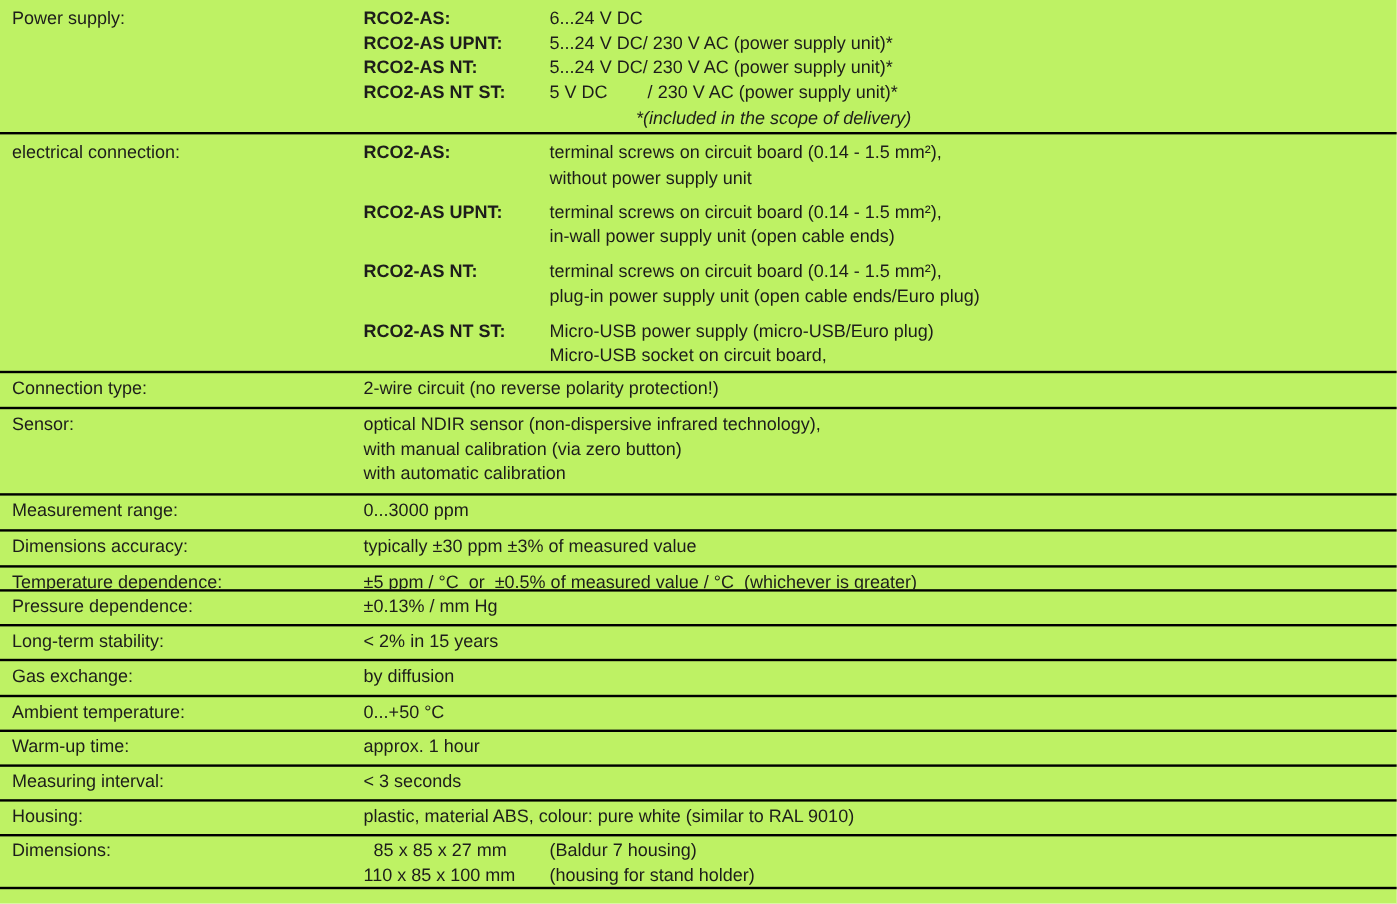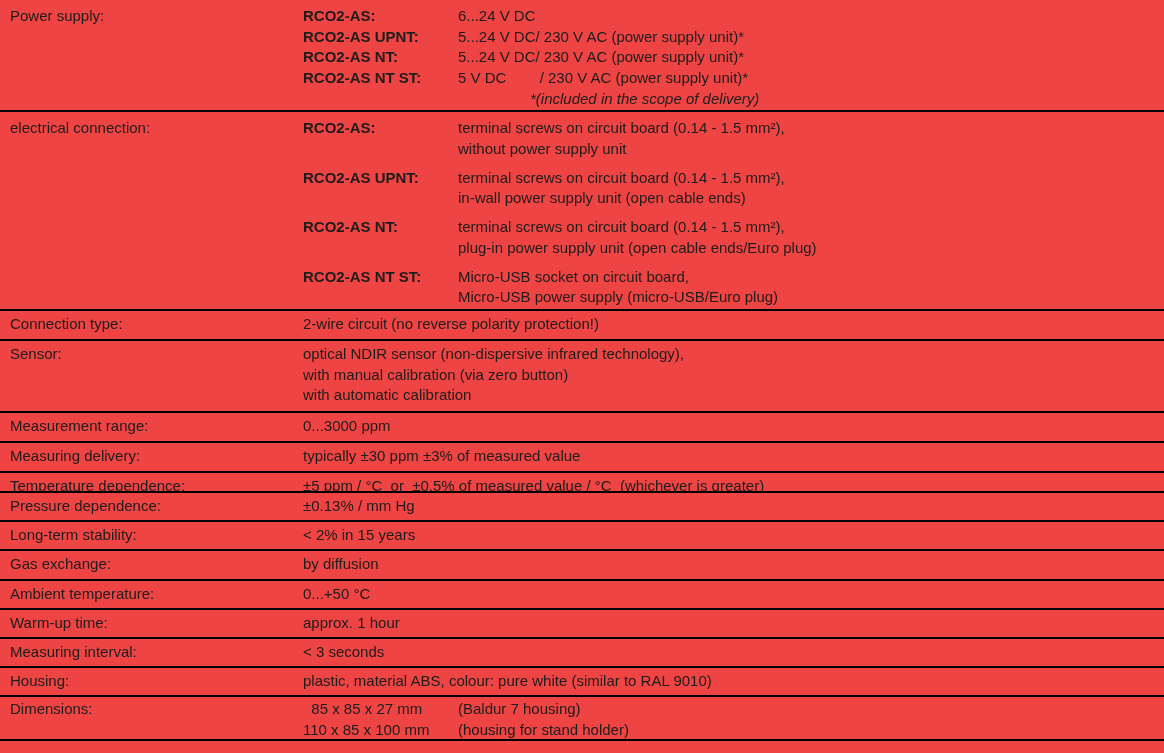--- a/index.html
+++ b/index.html
@@ -5,21 +5,21 @@
   * { margin: 0; padding: 0; box-sizing: border-box; }
   html, body { background: #ffffff; }
   body {
     width: 1164px;
     height: 753px;
     font-family: "Liberation Sans", "DejaVu Sans", sans-serif;
     font-size: 15px;
     line-height: 20.5px;
     color: #1d1d1b;
   }
-  .sheet { width: 1164px; height: 753px; background: #ef4444; }
+  .sheet { width: 1164px; height: 753px; background: #bef264; }
   .sec {
     display: flex;
     border-bottom: 2px solid #000000;
     padding-left: 10px;
     overflow: hidden;
   }
   .lbl { flex: 0 0 293px; padding-right: 8px; }
   .content { flex: 1 1 auto; min-width: 0; }
   .vrow { display: flex; }
   .model { flex: 0 0 155px; font-weight: 700; padding-right: 6px; }
@@ -80,22 +80,22 @@
       <div class="ec-par">
         <span class="model">RCO2-AS NT:</span>
         <div>
           <div class="val">terminal screws on circuit board (0.14 - 1.5 mm²),</div>
           <div class="val">plug-in power supply unit (open cable ends/Euro plug)</div>
         </div>
       </div>
       <div class="ec-par">
         <span class="model">RCO2-AS NT ST:</span>
         <div>
+          <div class="val">Micro-USB power supply (micro-USB/Euro plug)</div>
           <div class="val">Micro-USB socket on circuit board,</div>
-          <div class="val">Micro-USB power supply (micro-USB/Euro plug)</div>
         </div>
       </div>
     </div>
   </section>
 
   <section class="sec pt3" style="height:30px">
     <div class="lbl">Connection type:</div>
     <div class="content">
       <div class="val">2-wire circuit (no reverse polarity protection!)</div>
     </div>
@@ -111,21 +111,21 @@
   </section>
 
   <section class="sec pt3" style="height:30px">
     <div class="lbl">Measurement range:</div>
     <div class="content">
       <div class="val">0...3000 ppm</div>
     </div>
   </section>
 
   <section class="sec pt3" style="height:30px">
-    <div class="lbl">Measuring delivery:</div>
+    <div class="lbl">Dimensions accuracy:</div>
     <div class="content">
       <div class="val">typically ±30 ppm ±3% of measured value</div>
     </div>
   </section>
 
   <section class="sec pt3" style="height:20px">
     <div class="lbl">Temperature dependence:</div>
     <div class="content">
       <div class="val">±5 ppm / °C  or  ±0.5% of measured value / °C  (whichever is greater)</div>
     </div>

